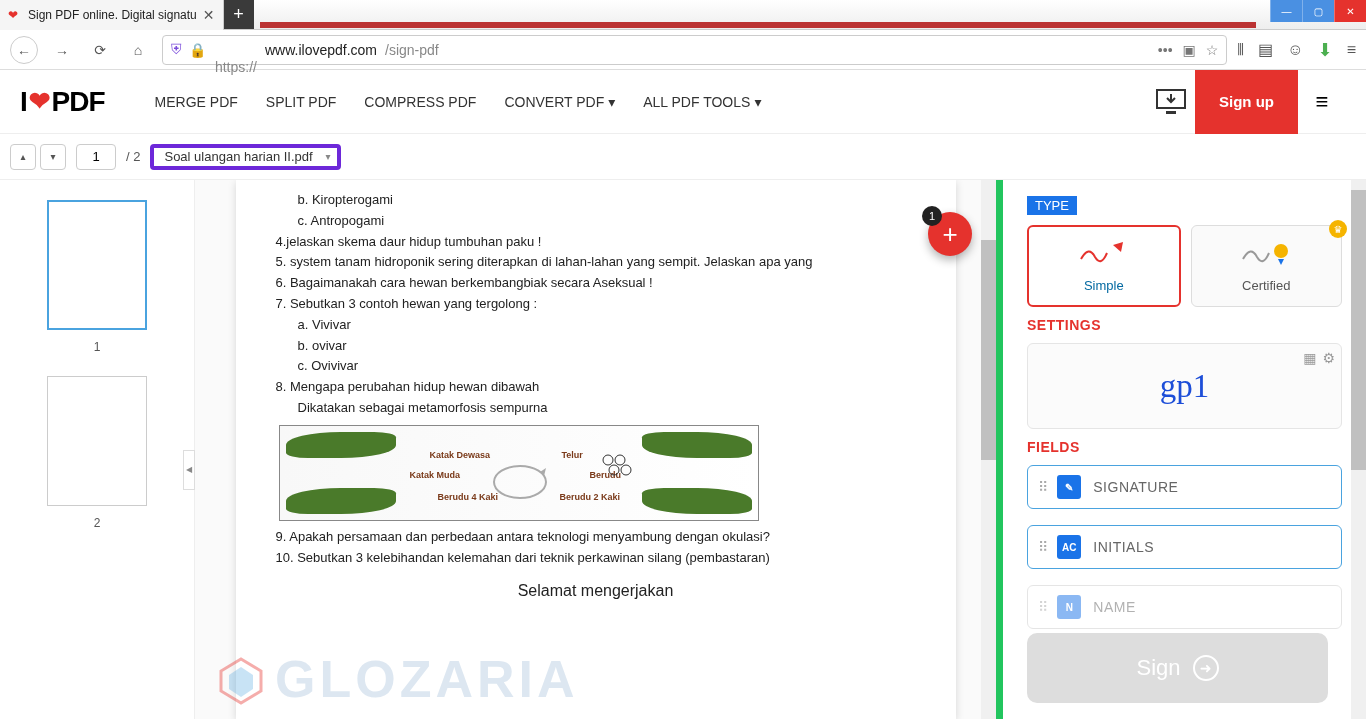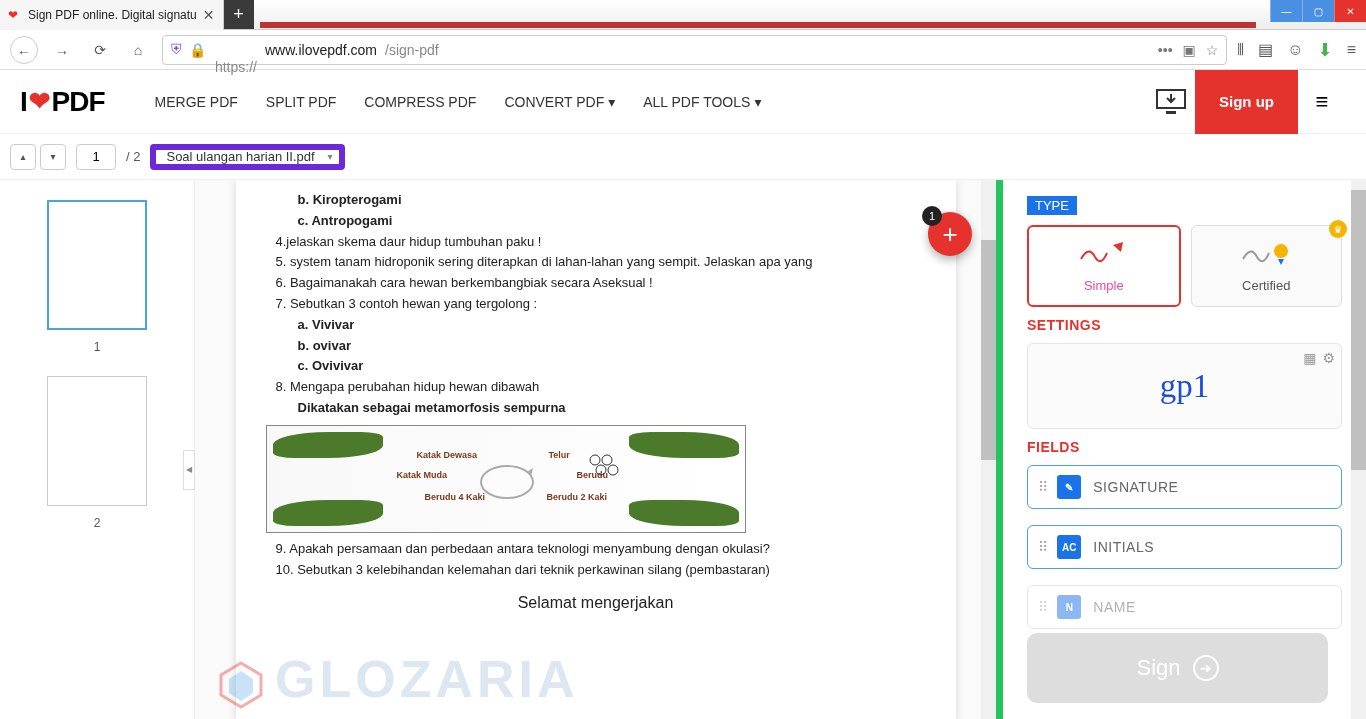--- a/index.html
+++ b/index.html
@@ -41,59 +41,59 @@
 .login { padding: 0 24px; height: 64px; display: flex; align-items: center; background: #f3f3f3; font-size: 15px; color: #333; }
 .signup { padding: 0 24px; height: 64px; display: flex; align-items: center; background: #e5322d; color: #fff; font-size: 15px; font-weight: 600; justify-content: flex-end; }
 .hamb { width: 48px; display: flex; align-items: center; justify-content: center; font-size: 22px; }
 
 
 .toolbar { height: 46px; display: flex; align-items: center; padding: 0 10px; gap: 10px; border-bottom: 1px solid #eee; }
 .pgbtns { display: flex; gap: 4px; }
 .pgbtn { width: 26px; height: 26px; border: 1px solid #ccc; border-radius: 4px; display: flex; align-items: center; justify-content: center; font-size: 10px; color: #555; }
 .pginput { width: 40px; height: 26px; border: 1px solid #ccc; border-radius: 4px; text-align: center; font-size: 13px; }
 .pgtotal { font-size: 13px; color: #555; }
-.filesel { height: 26px; border: 6px solid #6d28d9; border-radius: 4px; padding: 0 24px 0 10px; font-size: 13px; color: #333; display: flex; align-items: center; position: relative; min-width: 180px; }
+.filesel { height: 26px; border: 4px solid #6d28d9; border-radius: 4px; padding: 0 24px 0 10px; font-size: 13px; color: #333; display: flex; align-items: center; position: relative; min-width: 180px; }
 .filesel::after { content: "▾"; position: absolute; right: 6px; color: #888; font-size: 10px; }
 
 
 .main { display: flex; height: calc(719px - 30px - 40px - 64px - 46px); }
 .thumbs { width: 195px; border-right: 1px solid #eee; padding: 20px 0; display: flex; flex-direction: column; align-items: center; gap: 10px; position: relative; }
 .thumb { width: 100px; height: 130px; border: 1px solid #ccc; background: #fff; }
 .thumb.sel { border: 2px solid #4aa3df; }
 .thumblabel { font-size: 12px; color: #555; margin-bottom: 12px; }
 .collapse { position: absolute; right: -1px; top: 50%; width: 12px; height: 40px; background: #fff; border: 1px solid #ddd; display: flex; align-items: center; justify-content: center; font-size: 8px; color: #888; }
 
 .docarea { flex: 1; background: #fafafa; position: relative; overflow: hidden; display: flex; justify-content: center; }
 .page { width: 720px; background: #fff; box-shadow: 0 2px 8px rgba(0,0,0,.15); margin-top: 0; padding: 10px 30px 30px; font-size: 13px; color: #222; line-height: 1.6; }
 .page .indent1 { margin-left: 10px; }
-.page .indent2 { margin-left: 32px; font-weight: bold; }
+.page .indent2 { margin-left: 32px; }
 .page .center { text-align: center; font-size: 16px; margin-top: 10px; }
-.diagram { width: 480px; height: 108px; border: 1px solid #888; margin: 6px 0; background: linear-gradient(90deg,#f8f8f8,#fff); position: relative; overflow: hidden; text-align: right; }
+.diagram { width: 480px; height: 96px; border: 1px solid #888; margin: 6px 13px; background: linear-gradient(90deg,#f8f8f8,#fff); position: relative; overflow: hidden; text-align: right; }
 .diagram .leaf { position: absolute; width: 110px; height: 26px; background: #4a7a2a; border-radius: 50% 20% 50% 20%; }
 .diagram .lbl { position: absolute; font-size: 9px; color: #7a3a1a; font-weight: bold; }
-.watermark { position: absolute; bottom: 10px; left: 20px; font-size: 52px; font-weight: 800; color: rgba(120,160,200,.25); letter-spacing: 4px; display: flex; align-items: flex-end; gap: 8px; }
+.watermark { position: absolute; bottom: 10px; left: 20px; font-size: 52px; font-weight: 800; color: rgba(120,160,200,.25); letter-spacing: 4px; display: flex; align-items: center; gap: 8px; }
 .watermark .wlogo { width: 52px; height: 52px; }
 
 .fab { position: absolute; top: 32px; right: 24px; width: 44px; height: 44px; border-radius: 50%; background: #e5322d; color: #fff; display: flex; align-items: center; justify-content: center; font-size: 26px; box-shadow: 0 4px 10px rgba(0,0,0,.3); }
 .fab .badge { position: absolute; top: -6px; left: -6px; width: 20px; height: 20px; background: #222; color: #fff; border-radius: 50%; font-size: 11px; display: flex; align-items: center; justify-content: center; }
 .scrollbar { position: absolute; right: 0; top: 0; width: 15px; height: 100%; background: #f0f0f0; }
 .scrollthumb { position: absolute; right: 0; top: 60px; width: 15px; height: 220px; background: #c0c0c0; }
 
 .rightpanel { width: 370px; border-left: 7px solid #22c55e; padding: 16px 24px; position: relative; overflow: hidden; }
 .rp-scroll { position: absolute; right: 0; top: 0; width: 15px; height: 100%; background: #f0f0f0; }
 .rp-scrollthumb { position: absolute; right: 0; top: 10px; width: 15px; height: 280px; background: #c0c0c0; }
 .sectlabel { font-size: 14px; font-weight: 600; color: #e5322d; margin: 10px 0; letter-spacing: .5px; }
 .typelabel { background: #1a73e8; color: #fff; padding: 2px 8px; font-size: 13px; display: inline-block; }
 .typecards { display: flex; gap: 10px; margin-top: 10px; }
 .typecard { flex: 1; height: 82px; border: 1px solid #ddd; border-radius: 6px; display: flex; flex-direction: column; align-items: center; justify-content: center; gap: 6px; position: relative; background: #fafafa; }
 .typecard.sel { border: 2px solid #e5322d; background: #fff; }
 .typecard .ticon { color: #e5322d; font-size: 28px; }
 .typecard .ticon.cert { color: #888; }
 .typecard .tlabel { font-size: 13px; color: #555; }
-.typecard.sel .tlabel { color: #ec4899; }
+.typecard.sel .tlabel { color: #0369a1; }
 .crown { position: absolute; top: -6px; right: -6px; width: 18px; height: 18px; background: #f5b400; border-radius: 50%; display: flex; align-items: center; justify-content: center; font-size: 10px; color: #fff; }
 
 .sigpreview { height: 86px; border: 1px solid #e5e5e5; border-radius: 6px; background: #fbfbfb; display: flex; align-items: center; justify-content: center; position: relative; margin-bottom: 6px; }
 .sigpreview .sig { font-family: Liberation Serif, serif; font-size: 33px; color: #1d4ed8; }
 .sigpreview .tools { position: absolute; top: 6px; right: 6px; display: flex; gap: 6px; color: #999; font-size: 14px; }
 
 .field { height: 44px; border: 1px solid #4aa3df; border-radius: 6px; display: flex; align-items: center; padding: 0 10px; gap: 12px; margin-bottom: 16px; background: #fff; }
 .field.dim { border-color: #ccc; opacity: .5; }
 .field .grip { color: #aaa; font-size: 14px; letter-spacing: -3px; }
 .field .ficon { width: 24px; height: 24px; background: #1a73e8; border-radius: 3px; display: flex; align-items: center; justify-content: center; color: #fff; font-size: 10px; font-weight: bold; }

